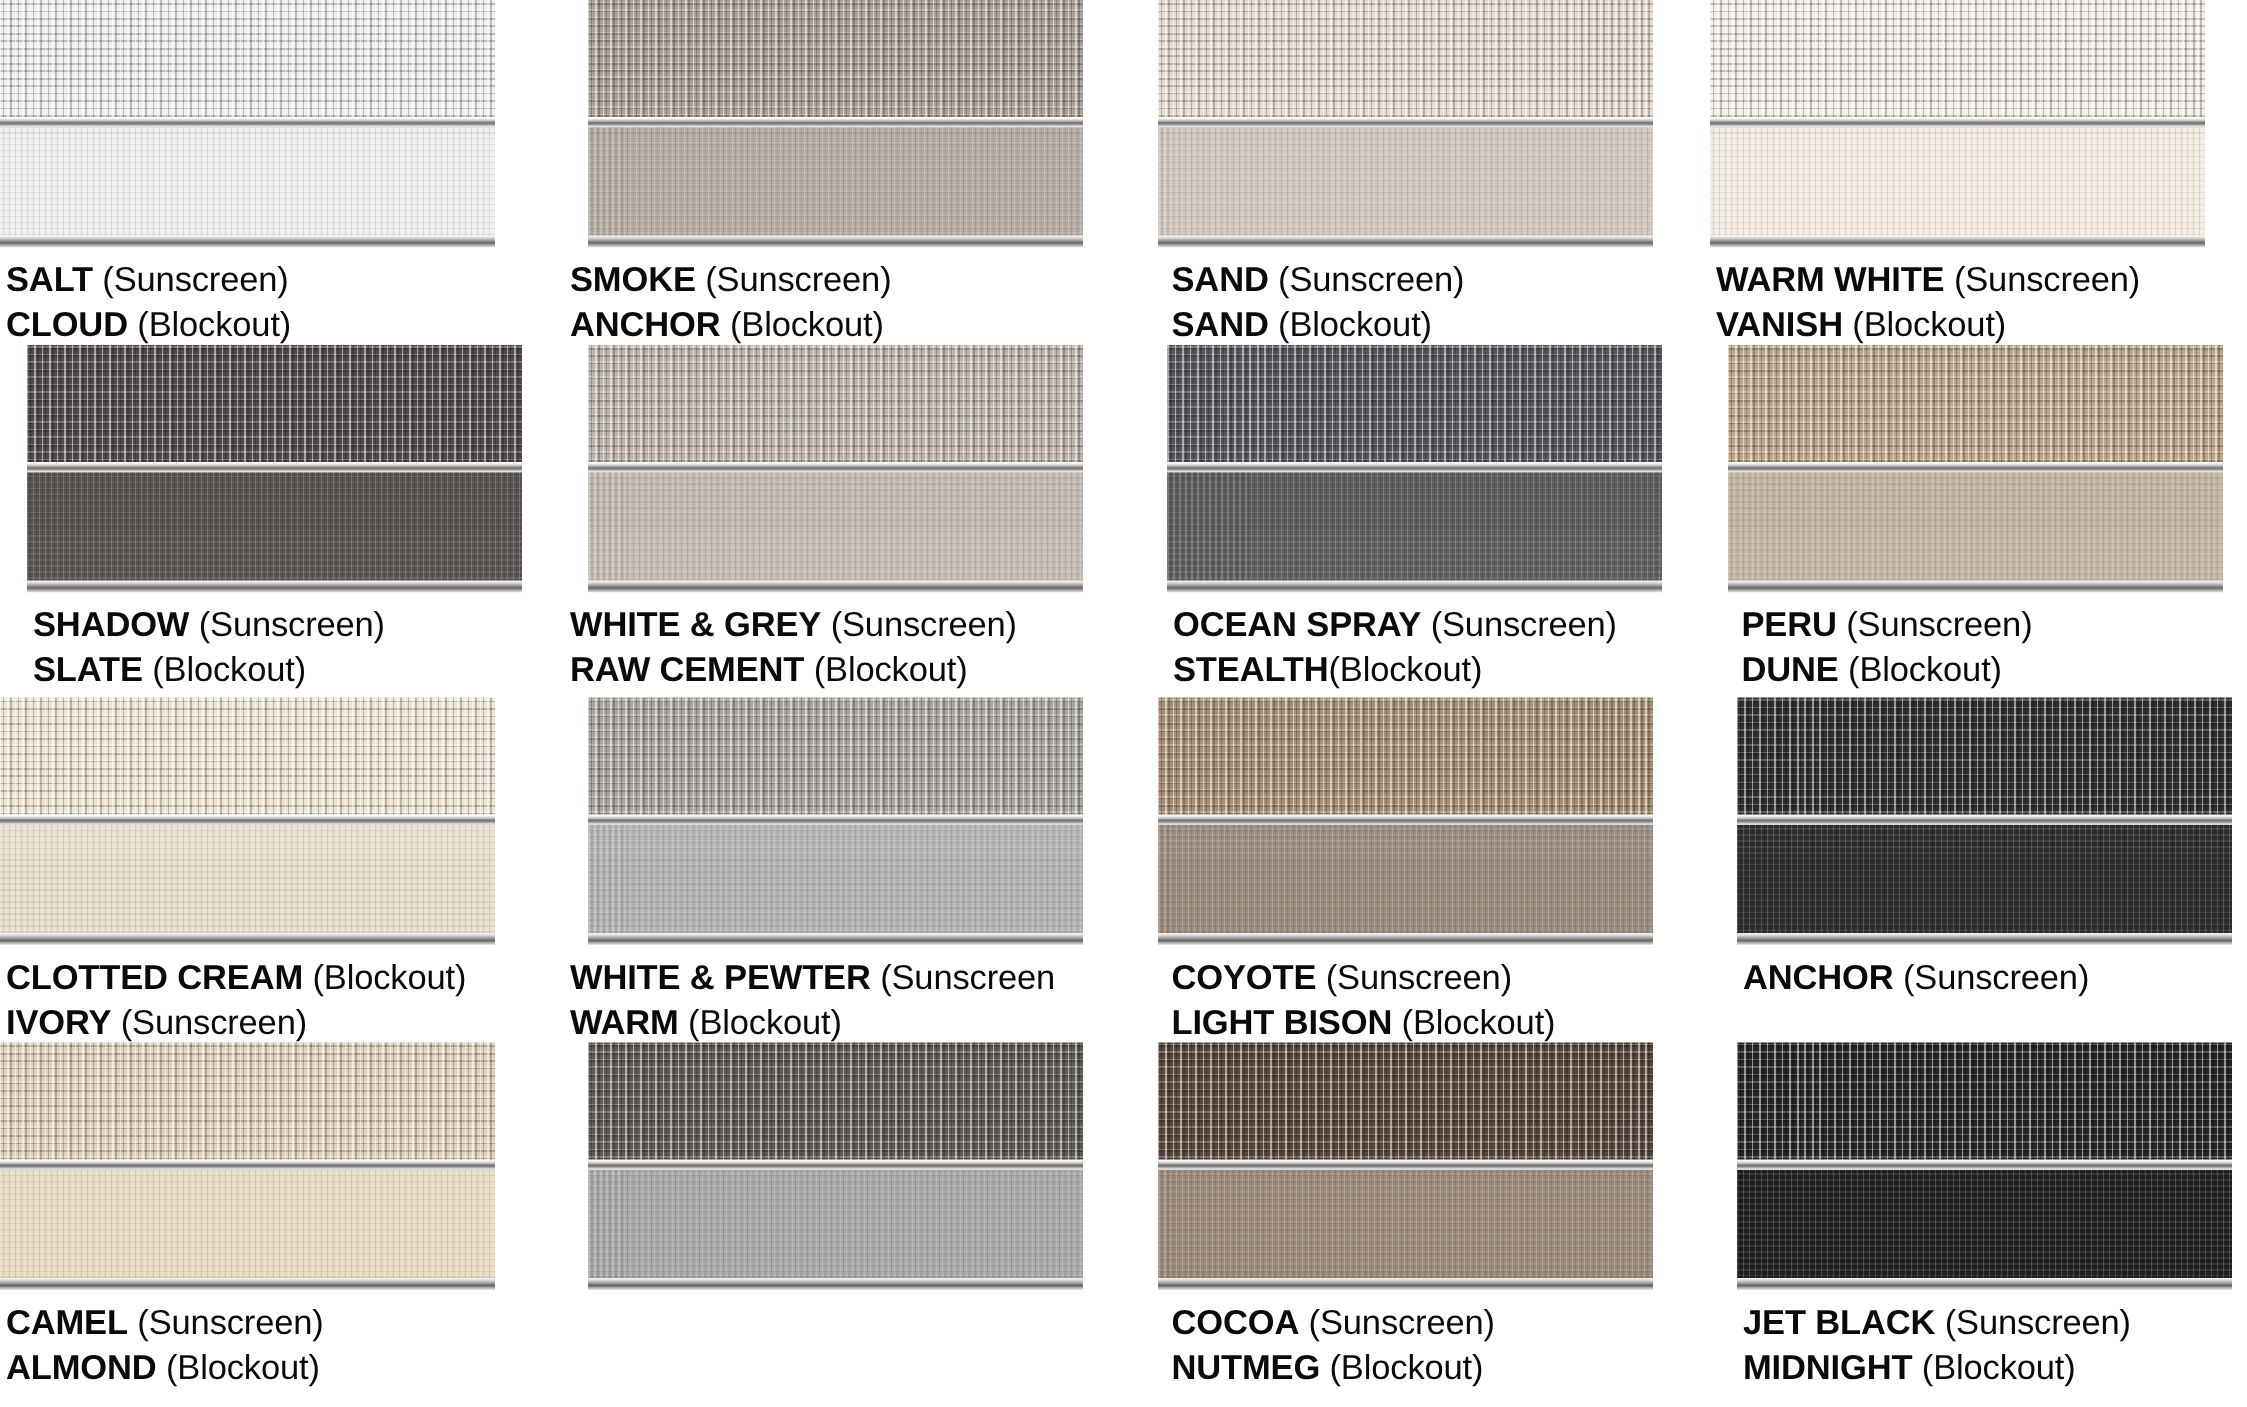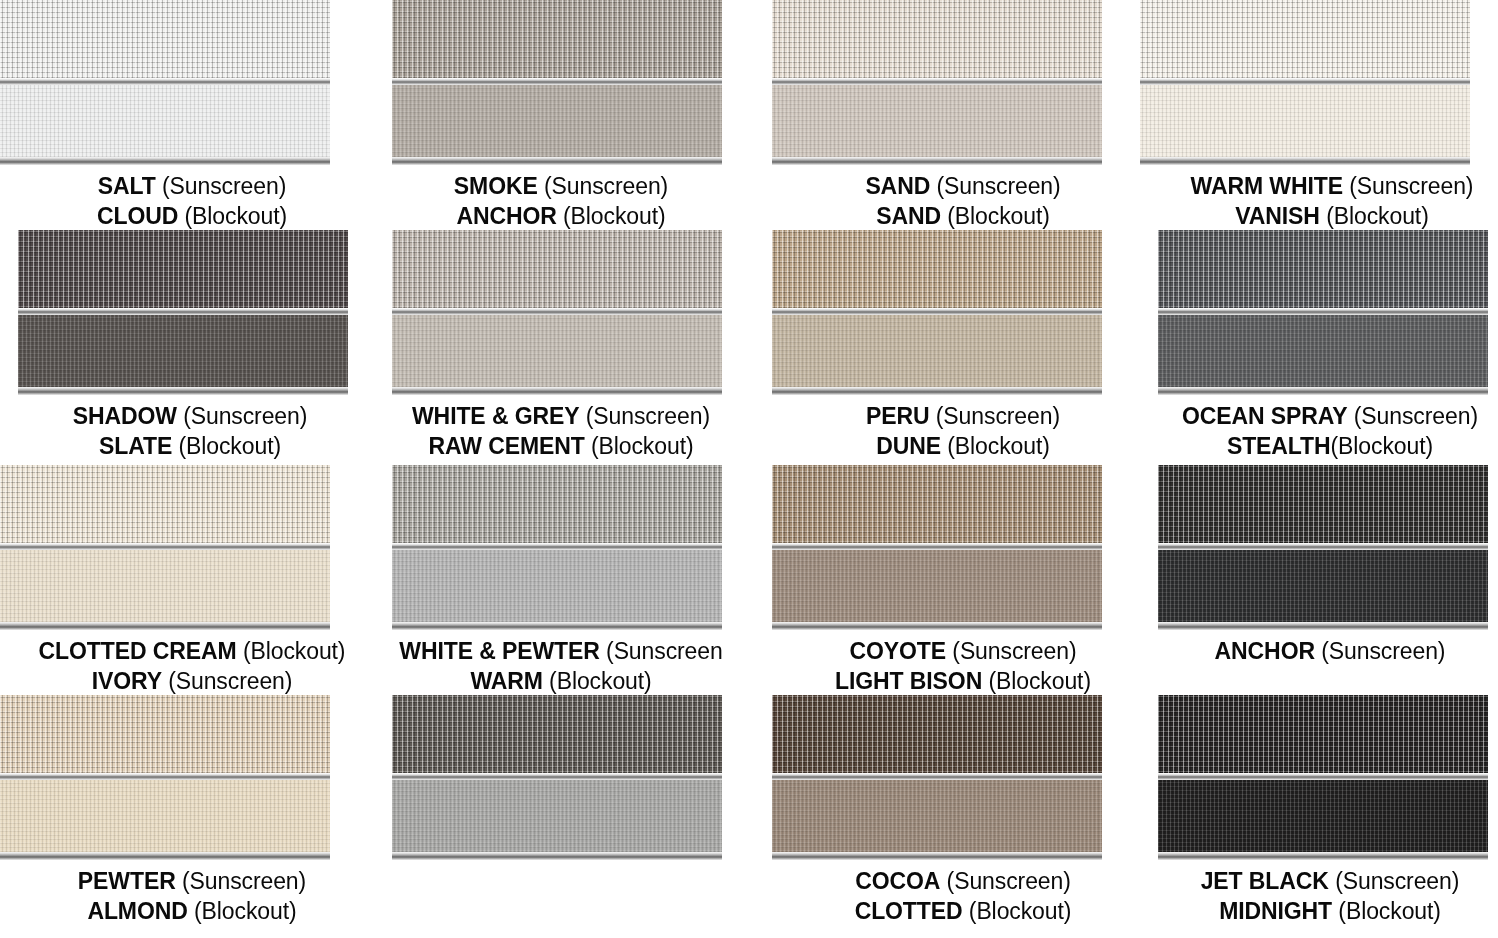--- a/index.html
+++ b/index.html
@@ -14,21 +14,20 @@
     font-family: "Liberation Sans", sans-serif;
     overflow: hidden;
   }
 
   #swatch-grid {
     display: grid;
     grid-template-columns: 380px 380px 380px 358px;
     grid-template-rows: 230px 235px 230px 243px;
     width: 1498px;
     height: 736px;
-    text-align: center;
   }
 
   .swatch-cell {
     position: relative;
     box-sizing: border-box;
   }
 
   
   .sample {
     position: relative;
@@ -131,21 +130,21 @@
   .caption {
     margin-top: 7px;
     font-size: 23px;
     line-height: 1.30;
     color: #0a0a0a;
     letter-spacing: -0.1px;
     white-space: nowrap;
     overflow: hidden;
   }
   .caption.col1 { margin-left: 4px; width: 376px; }
-  .caption.col2 { margin-left: 16px; width: 330px; }
+  .caption.col2 { width: 330px; }
   .caption.col3 { margin-left: 21px; width: 364px; }
   .caption.col4 { margin-left: 22px; width: 336px; }
 
   .cap-line { display: block; }
   .cap-name {
     font-weight: bold;
   }
   .cap-type {
     font-weight: normal;
   }
@@ -220,44 +219,44 @@
         <div class="rail"></div>
         <div class="band band-blockout" style="background-color: rgb(195, 188, 179);"></div>
         <div class="rail rail-bottom"></div>
       </div>
       <div class="caption col2">
         <span class="cap-line"><span class="cap-name">WHITE &amp; GREY</span><span class="cap-type"> (Sunscreen)</span></span>
         <span class="cap-line"><span class="cap-name">RAW CEMENT</span><span class="cap-type"> (Blockout)</span></span>
       </div>
     </div>
     <div class="swatch-cell">
+      <div class="sample col4">
+        <div class="band band-sunscreen" style="background-color: rgb(85, 86, 90);"></div>
+        <div class="rail"></div>
+        <div class="band band-blockout" style="background-color: rgb(91, 92, 94);"></div>
+        <div class="rail rail-bottom"></div>
+      </div>
+      <div class="caption col4">
+        <span class="cap-line"><span class="cap-name">OCEAN SPRAY</span><span class="cap-type"> (Sunscreen)</span></span>
+        <span class="cap-line"><span class="cap-name">STEALTH</span><span class="cap-type">(Blockout)</span></span>
+      </div>
+    </div>
+    <div class="swatch-cell">
       <div class="sample col3">
         <div class="band band-sunscreen" style="background-color: rgb(189, 166, 138);"></div>
         <div class="rail"></div>
         <div class="band band-blockout" style="background-color: rgb(195, 182, 162);"></div>
         <div class="rail rail-bottom"></div>
       </div>
       <div class="caption col3">
         <span class="cap-line"><span class="cap-name">PERU</span><span class="cap-type"> (Sunscreen)</span></span>
         <span class="cap-line"><span class="cap-name">DUNE</span><span class="cap-type"> (Blockout)</span></span>
       </div>
     </div>
     <div class="swatch-cell">
-      <div class="sample col4">
-        <div class="band band-sunscreen" style="background-color: rgb(85, 86, 90);"></div>
-        <div class="rail"></div>
-        <div class="band band-blockout" style="background-color: rgb(91, 92, 94);"></div>
-        <div class="rail rail-bottom"></div>
-      </div>
-      <div class="caption col4">
-        <span class="cap-line"><span class="cap-name">OCEAN SPRAY</span><span class="cap-type"> (Sunscreen)</span></span>
-        <span class="cap-line"><span class="cap-name">STEALTH</span><span class="cap-type">(Blockout)</span></span>
-      </div>
-    </div>
-    <div class="swatch-cell">
       <div class="sample col1">
         <div class="band band-sunscreen" style="background-color: rgb(238, 229, 214);"></div>
         <div class="rail"></div>
         <div class="band band-blockout" style="background-color: rgb(234, 224, 205);"></div>
         <div class="rail rail-bottom"></div>
       </div>
       <div class="caption col1">
         <span class="cap-line"><span class="cap-name">CLOTTED CREAM</span><span class="cap-type"> (Blockout)</span></span>
         <span class="cap-line"><span class="cap-name">IVORY</span><span class="cap-type"> (Sunscreen)</span></span>
       </div>
@@ -298,42 +297,42 @@
       </div>
     </div>
     <div class="swatch-cell">
       <div class="sample col1">
         <div class="band band-sunscreen" style="background-color: rgb(227, 210, 187);"></div>
         <div class="rail"></div>
         <div class="band band-blockout" style="background-color: rgb(233, 220, 196);"></div>
         <div class="rail rail-bottom"></div>
       </div>
       <div class="caption col1">
-        <span class="cap-line"><span class="cap-name">PEWTER</span><span class="cap-type"> (Sunscreen)</span></span>
+        <span class="cap-line"><span class="cap-name">CAMEL</span><span class="cap-type"> (Sunscreen)</span></span>
         <span class="cap-line"><span class="cap-name">ALMOND</span><span class="cap-type"> (Blockout)</span></span>
       </div>
     </div>
     <div class="swatch-cell">
       <div class="sample col2">
         <div class="band band-sunscreen" style="background-color: rgb(94, 90, 85);"></div>
         <div class="rail"></div>
         <div class="band band-blockout" style="background-color: rgb(168, 168, 166);"></div>
         <div class="rail rail-bottom"></div>
       </div>
     </div>
     <div class="swatch-cell">
       <div class="sample col3">
         <div class="band band-sunscreen" style="background-color: rgb(87, 70, 58);"></div>
         <div class="rail"></div>
         <div class="band band-blockout" style="background-color: rgb(154, 136, 121);"></div>
         <div class="rail rail-bottom"></div>
       </div>
       <div class="caption col3">
         <span class="cap-line"><span class="cap-name">COCOA</span><span class="cap-type"> (Sunscreen)</span></span>
-        <span class="cap-line"><span class="cap-name">CLOTTED</span><span class="cap-type"> (Blockout)</span></span>
+        <span class="cap-line"><span class="cap-name">NUTMEG</span><span class="cap-type"> (Blockout)</span></span>
       </div>
     </div>
     <div class="swatch-cell">
       <div class="sample col4">
         <div class="band band-sunscreen" style="background-color: rgb(39, 38, 38);"></div>
         <div class="rail"></div>
         <div class="band band-blockout" style="background-color: rgb(32, 31, 31);"></div>
         <div class="rail rail-bottom"></div>
       </div>
       <div class="caption col4">

